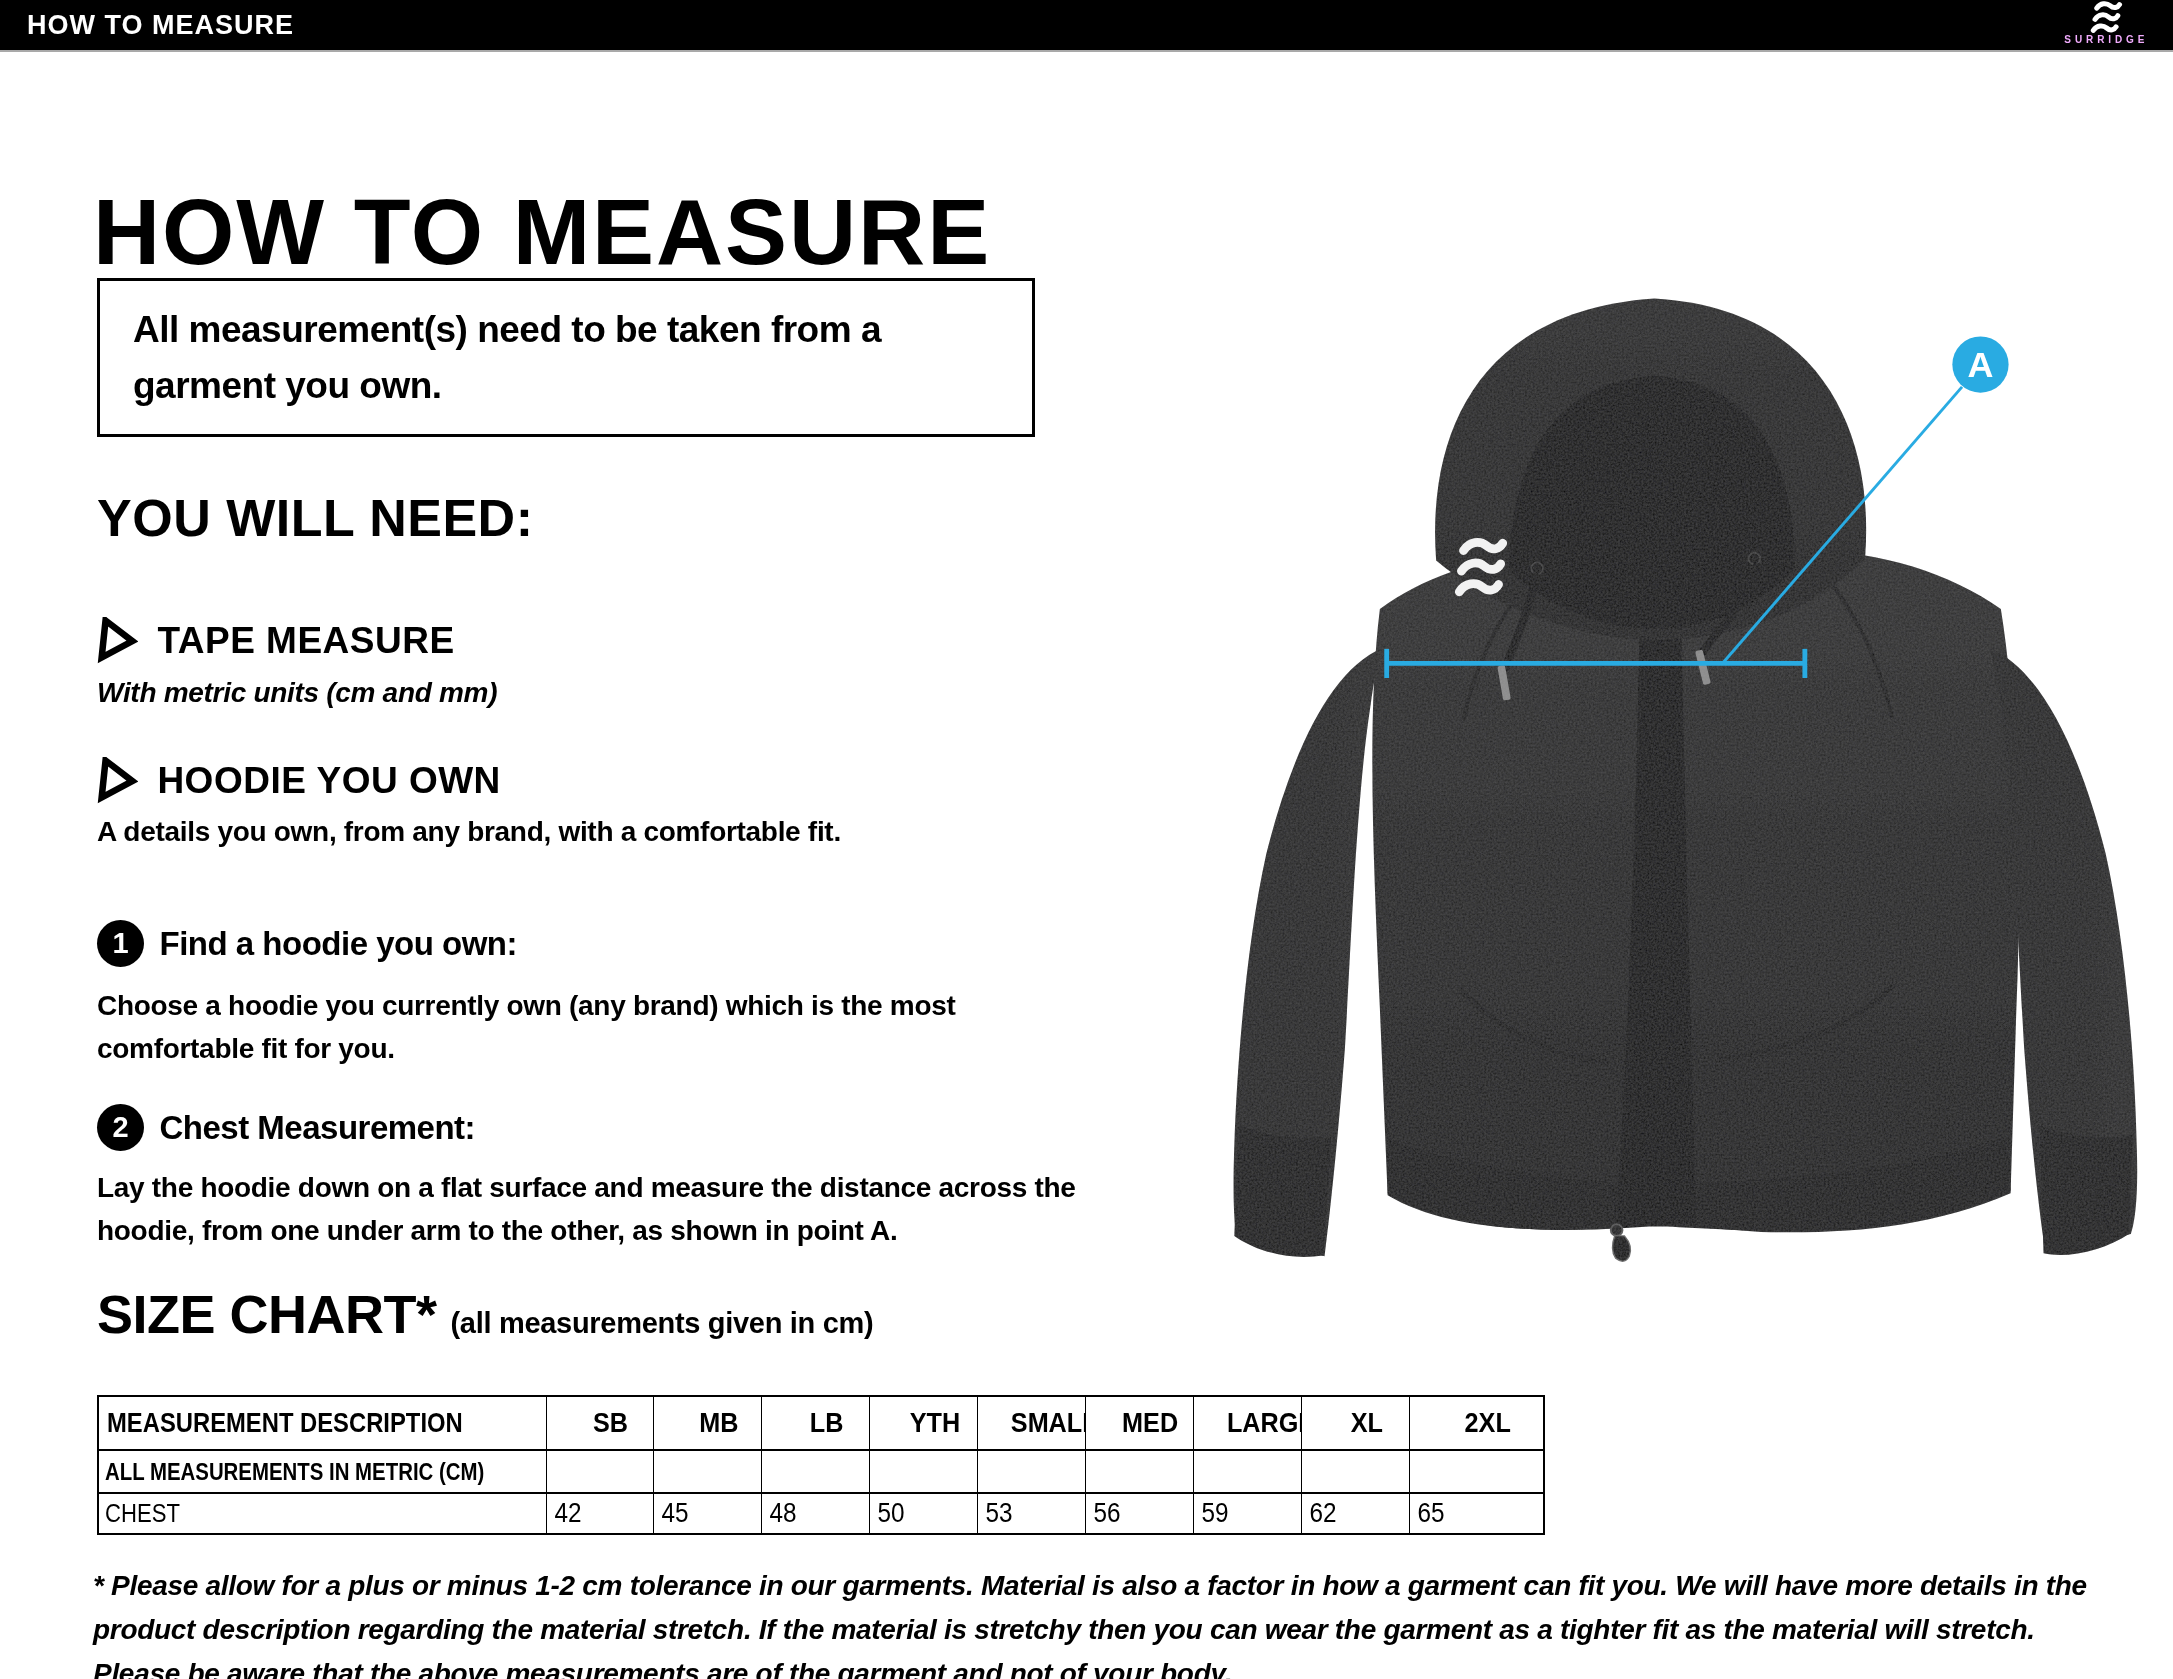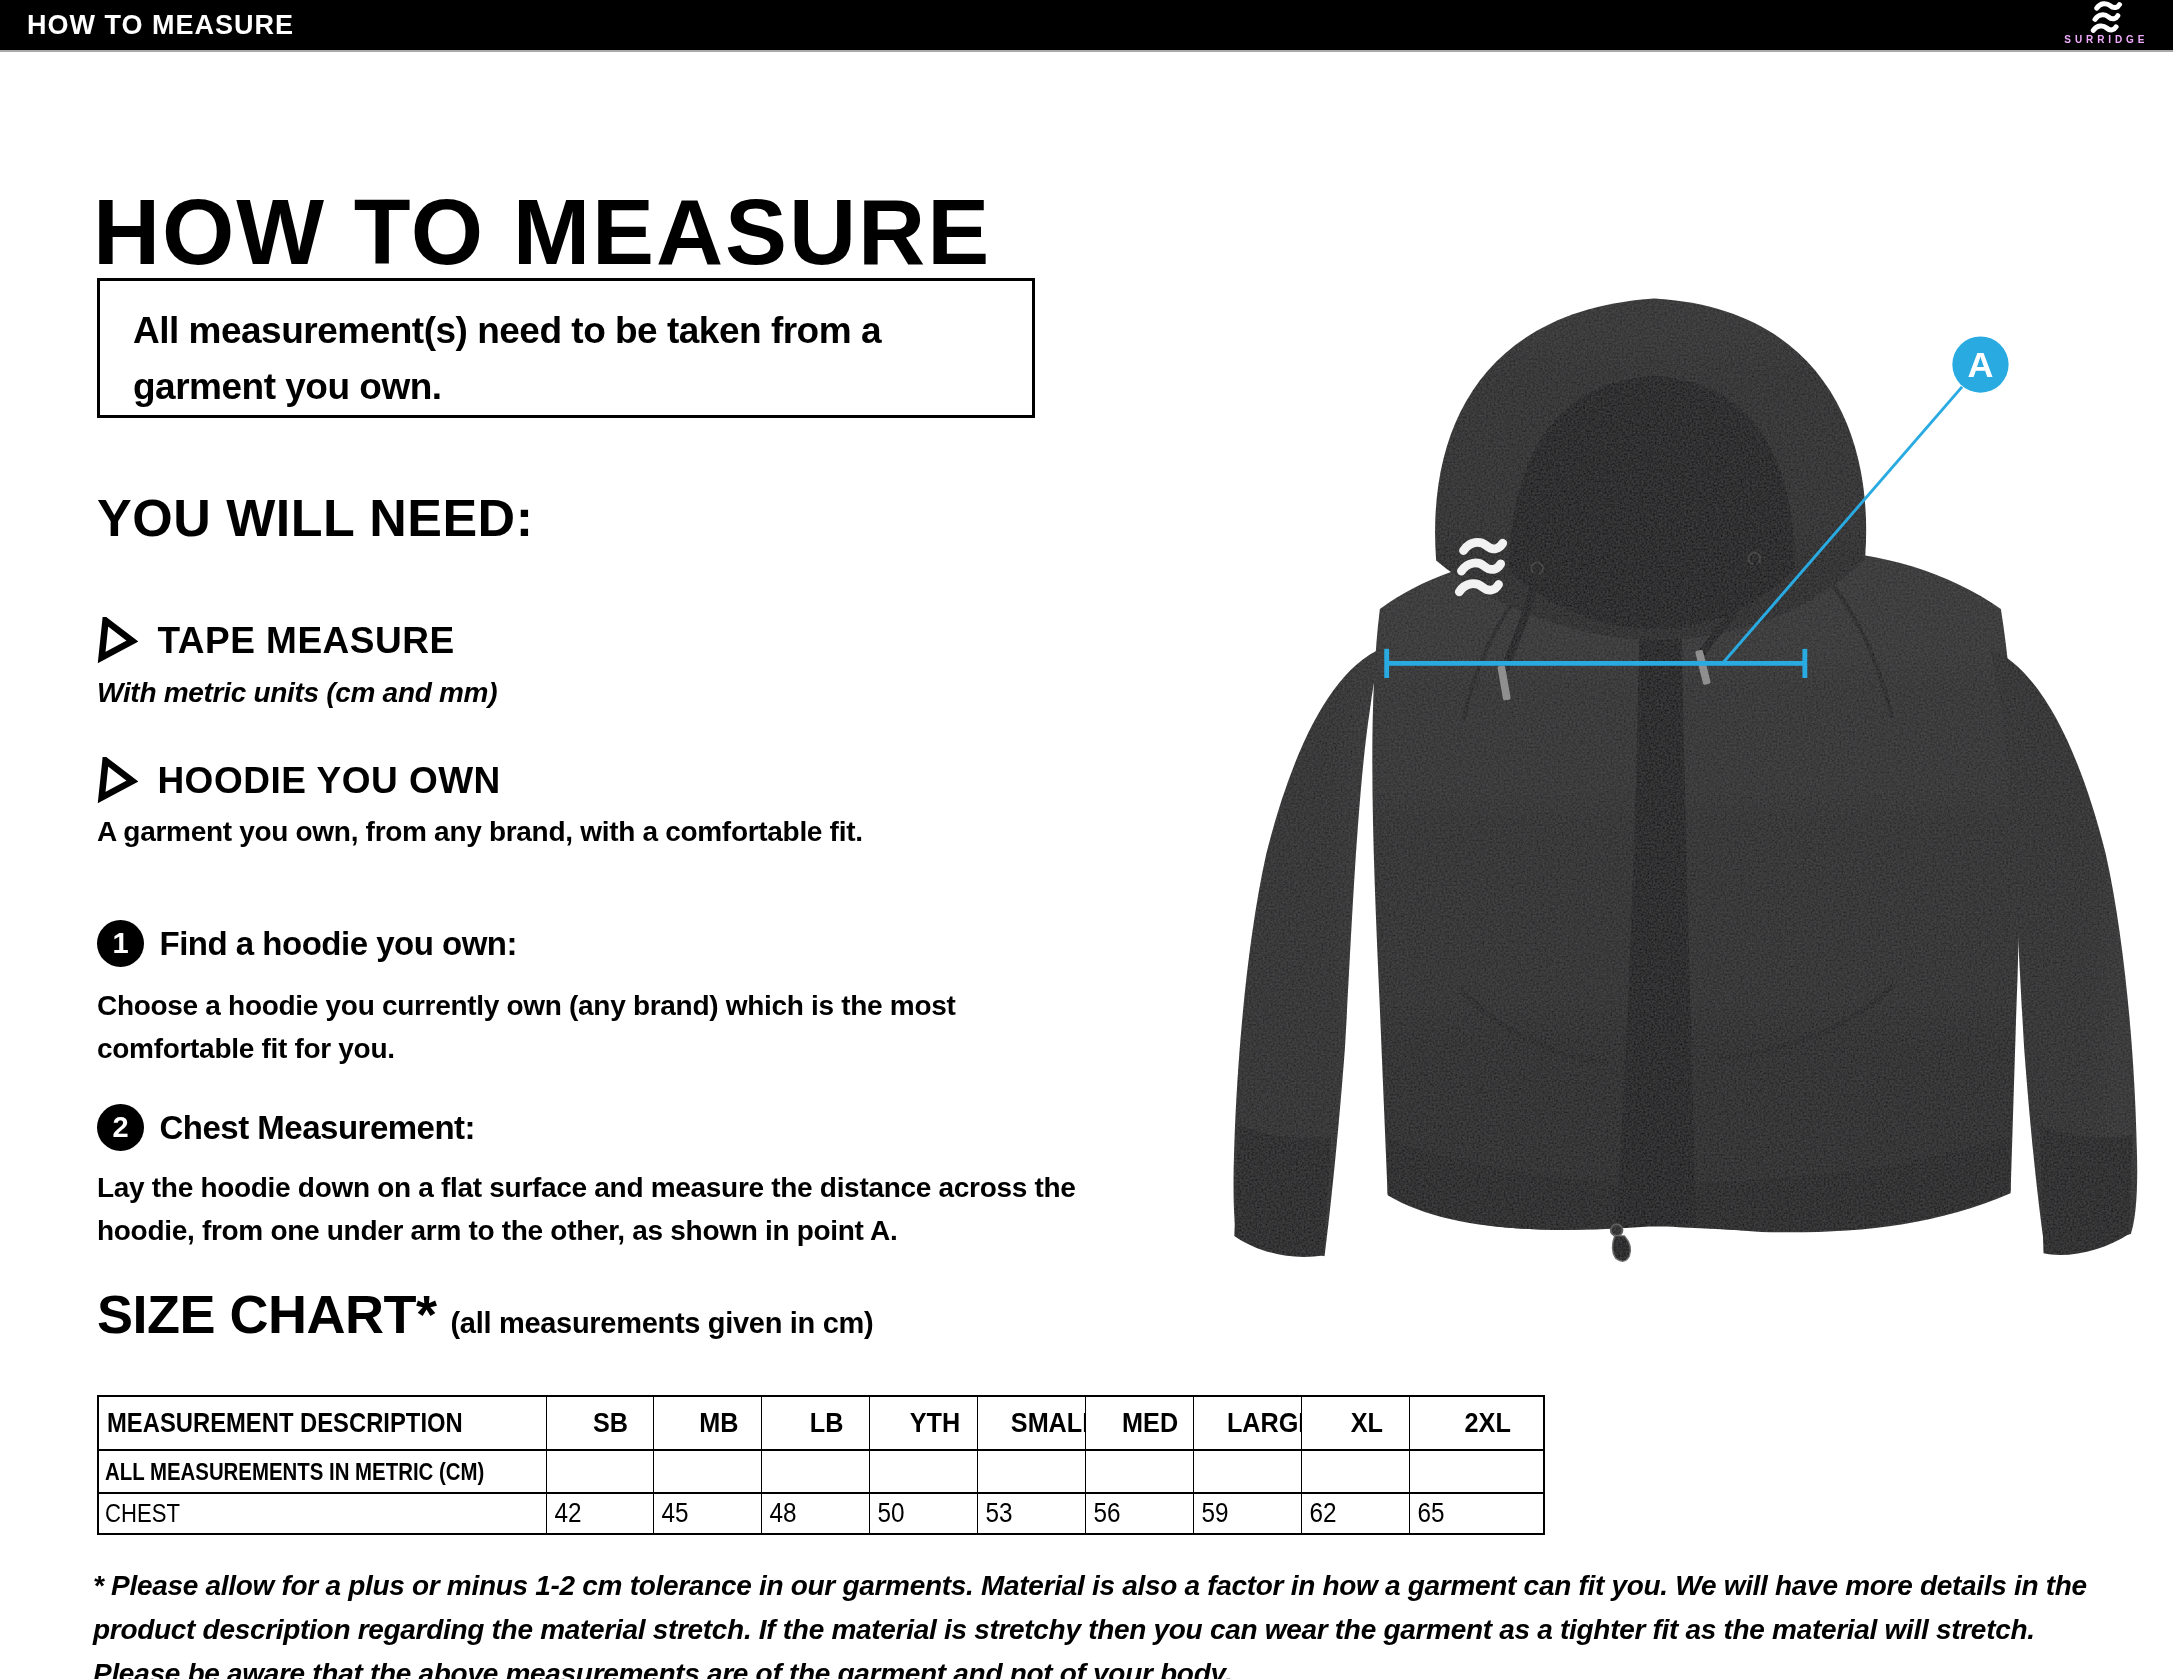--- a/index.html
+++ b/index.html
@@ -9,22 +9,22 @@
   
   .topbar{position:absolute;left:0;top:0;width:2174px;height:50px;background:#000;
           border-bottom:2.9px solid #a9a9a9;display:flex;align-items:center;}
   .topbar-title{color:#fff;font-size:27px;font-weight:700;letter-spacing:1px;margin-left:27px;}
   .brand{position:absolute;right:9.7px;top:1px;display:flex;flex-direction:column;align-items:center;width:116px;}
   .brand svg{display:block;}
   .brand-name{color:#f0abfc;font-size:10px;font-weight:700;letter-spacing:3.9px;margin-top:-1.9px;}
 
   
   .h1{position:absolute;left:93px;top:124px;font-size:93px;font-weight:700;letter-spacing:1.9px;line-height:1;}
-  .notice-box{position:absolute;left:97px;top:278px;width:938px;height:140px;border:3.9px solid #000;
-              box-sizing:border-box;display:flex;align-items:flex-end;padding:0 33px;}
+  .notice-box{position:absolute;left:97px;top:278px;width:938px;height:159px;border:3.9px solid #000;
+              box-sizing:border-box;display:flex;align-items:center;padding:0 33px;}
   .notice-box p{margin:0;font-size:37px;font-weight:700;line-height:56px;letter-spacing:-0.5px;}
 
   .h2{position:absolute;left:97px;top:488px;font-size:52px;font-weight:700;letter-spacing:0.5px;}
 
   .need-row{position:absolute;left:97px;display:flex;align-items:center;gap:19.4px;}
   .need-title{font-size:37px;font-weight:700;letter-spacing:0.5px;}
   .need-desc{position:absolute;left:97px;font-size:28px;font-weight:700;letter-spacing:-0.3px;}
   .play{width:41px;height:47px;}
 
   .step-row{position:absolute;left:97px;display:flex;align-items:center;gap:15.5px;}
@@ -92,21 +92,21 @@
     <span class="need-title">TAPE MEASURE</span>
   </div>
   <div class="need-desc" style="top:677px;font-style:italic;">With metric units (cm and mm)</div>
 
   <div class="need-row" style="top:757px;">
     <svg class="play" viewBox="0 0 44 50">
       <polygon points="7,5 38,24 7,45" fill="#ffffff" stroke="#000000" stroke-width="7" transform="rotate(6 22 25)"></polygon>
     </svg>
     <span class="need-title">HOODIE YOU OWN</span>
   </div>
-  <div class="need-desc" style="top:816px;">A garment you own, from any brand, with a comfortable fit.</div>
+  <div class="need-desc" style="top:816px;">A details you own, from any brand, with a comfortable fit.</div>
 
   <div class="step-row" style="top:920px;">
     <span class="step-badge">
       <span>1</span>
     </span>
     <span class="step-title">Find a hoodie you own:</span>
   </div>
   <div class="step-desc" style="top:984px;">Choose a hoodie you currently own (any brand) which is the most comfortable fit for you.</div>
 
   <div class="step-row" style="top:1104px;">

